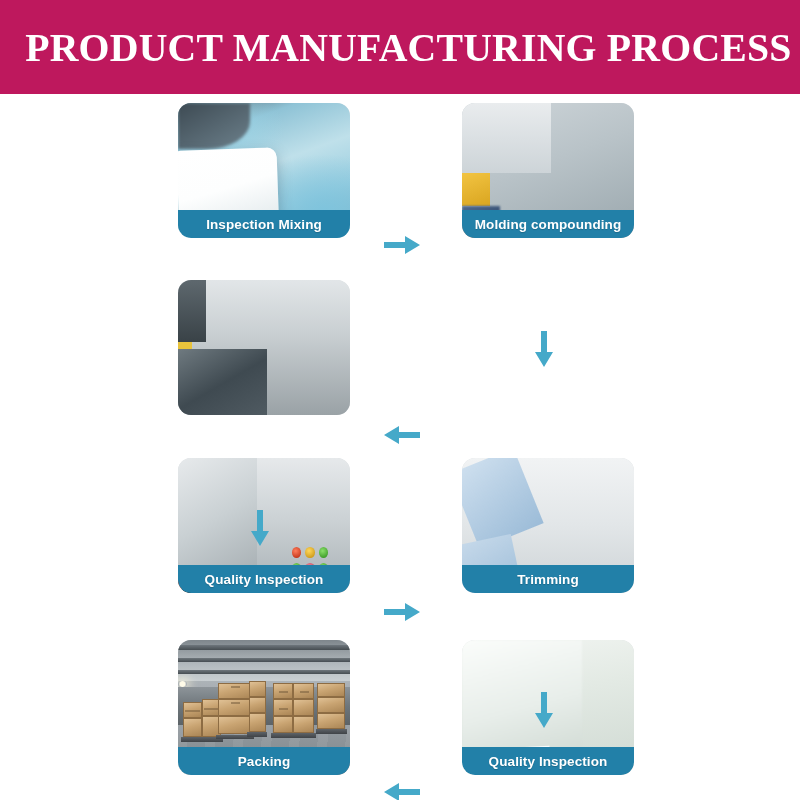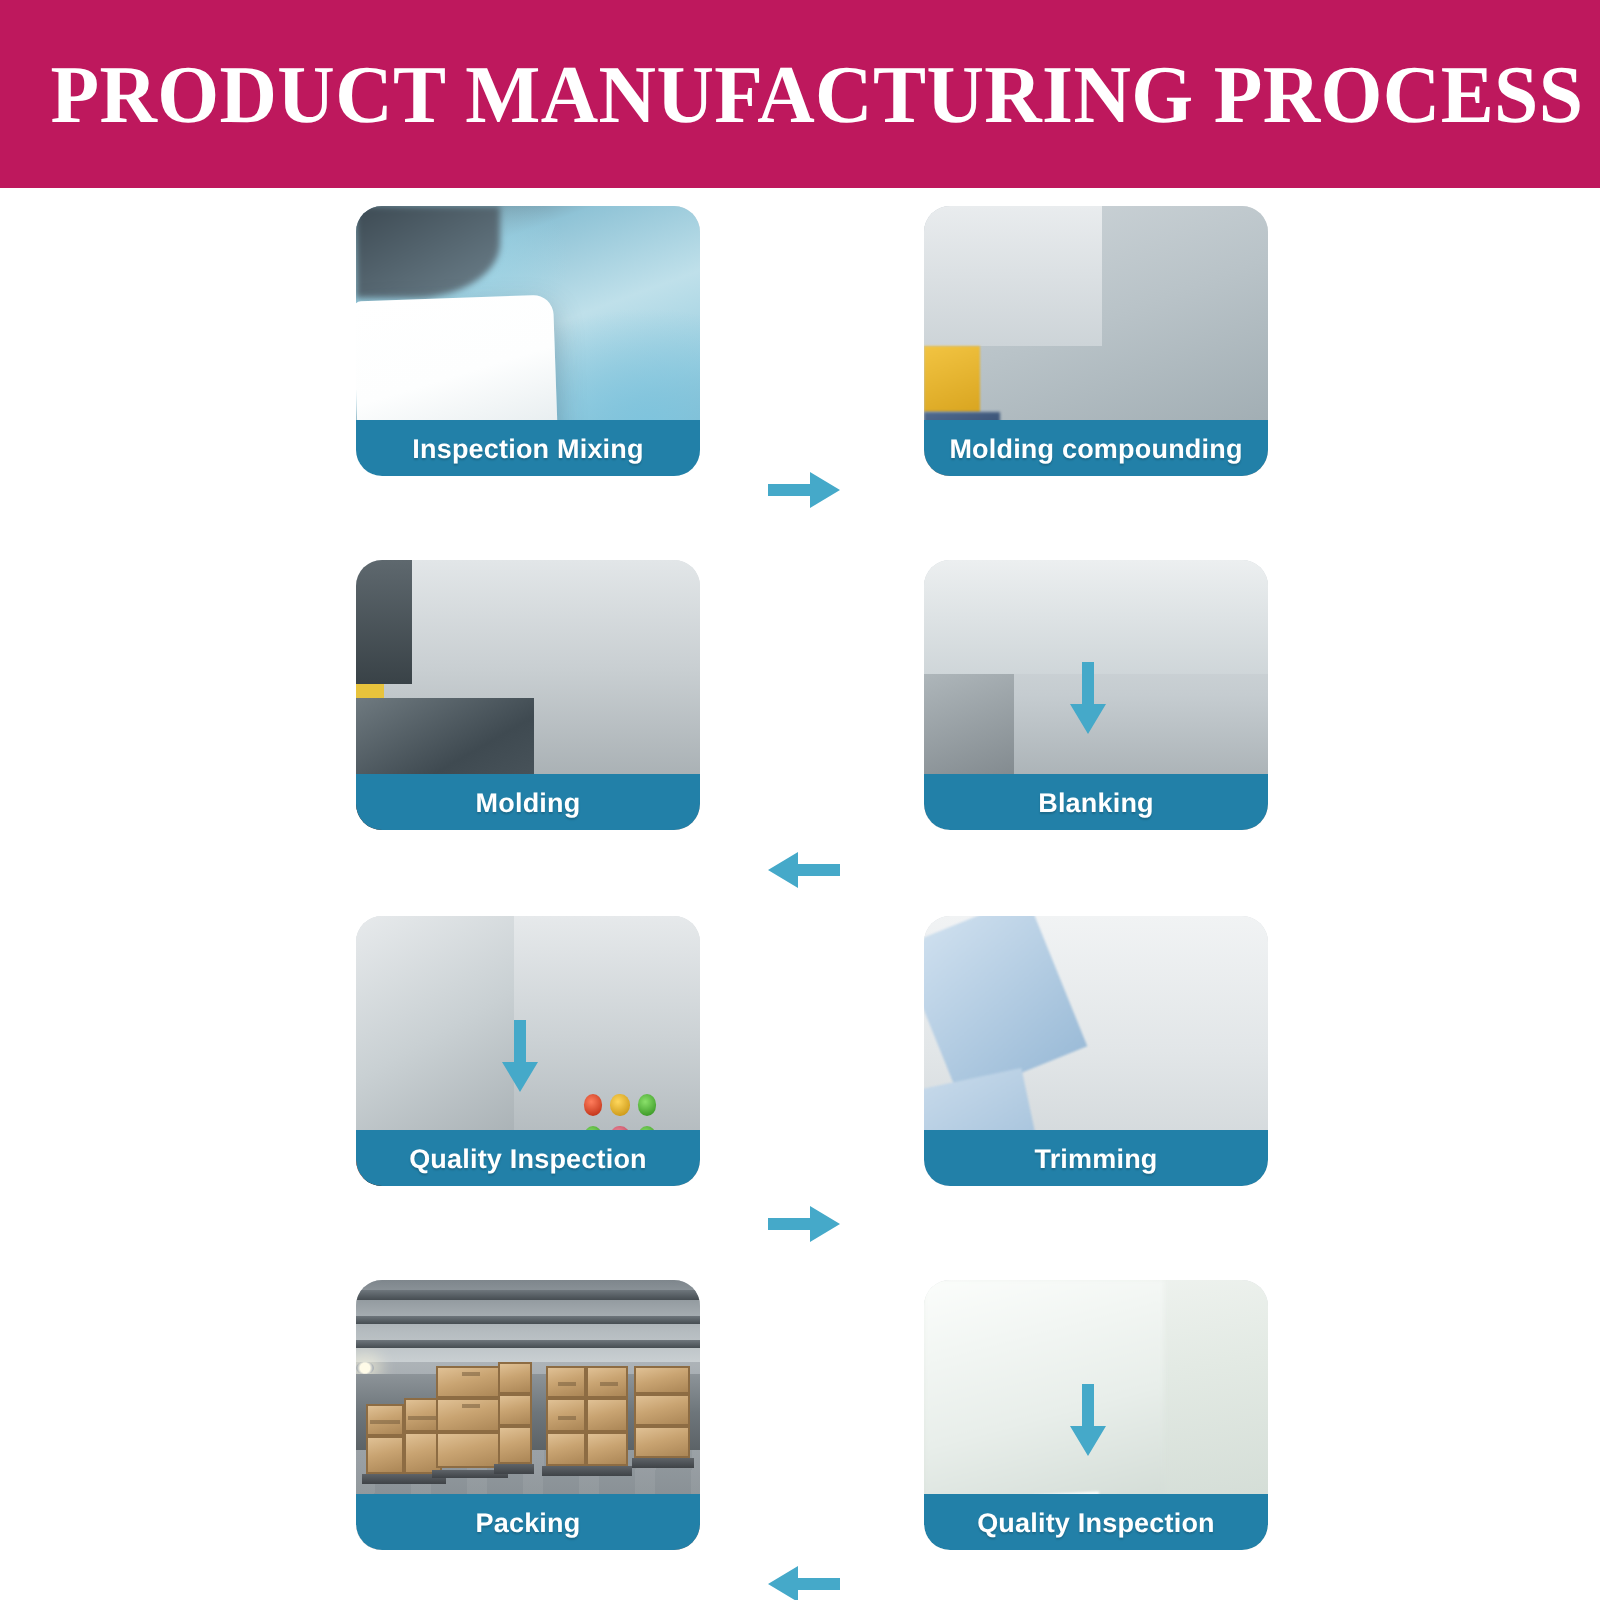--- a/index.html
+++ b/index.html
@@ -353,34 +353,22 @@
 
     <div class="card pos-r2c1">
       <div class="photo">
         <div class="sc-mold">
           <div class="leftpanel"></div>
           <div class="yellowtag"></div>
           <div class="mach"></div>
 
         </div>
       </div>
-      <div class="caption">Molding</div>
-    </div>
-
-    <div class="card pos-r2c2">
-      <div class="photo">
-        <div class="sc-blank">
-          <div class="bgwall"></div>
-          <div class="machl"></div>
-          <div class="wheel"></div>
-
-        </div>
-      </div>
-      <div class="caption">Blanking</div>
-    </div>
+    </div>
+
 
     <div class="card pos-r3c1">
       <div class="photo">
         <div class="sc-qi1">
           <div class="cabinet"></div>
           <div class="chamber"></div>
 
           <div class="btn b1"></div>
           <div class="btn b2"></div>
           <div class="btn b3"></div>

